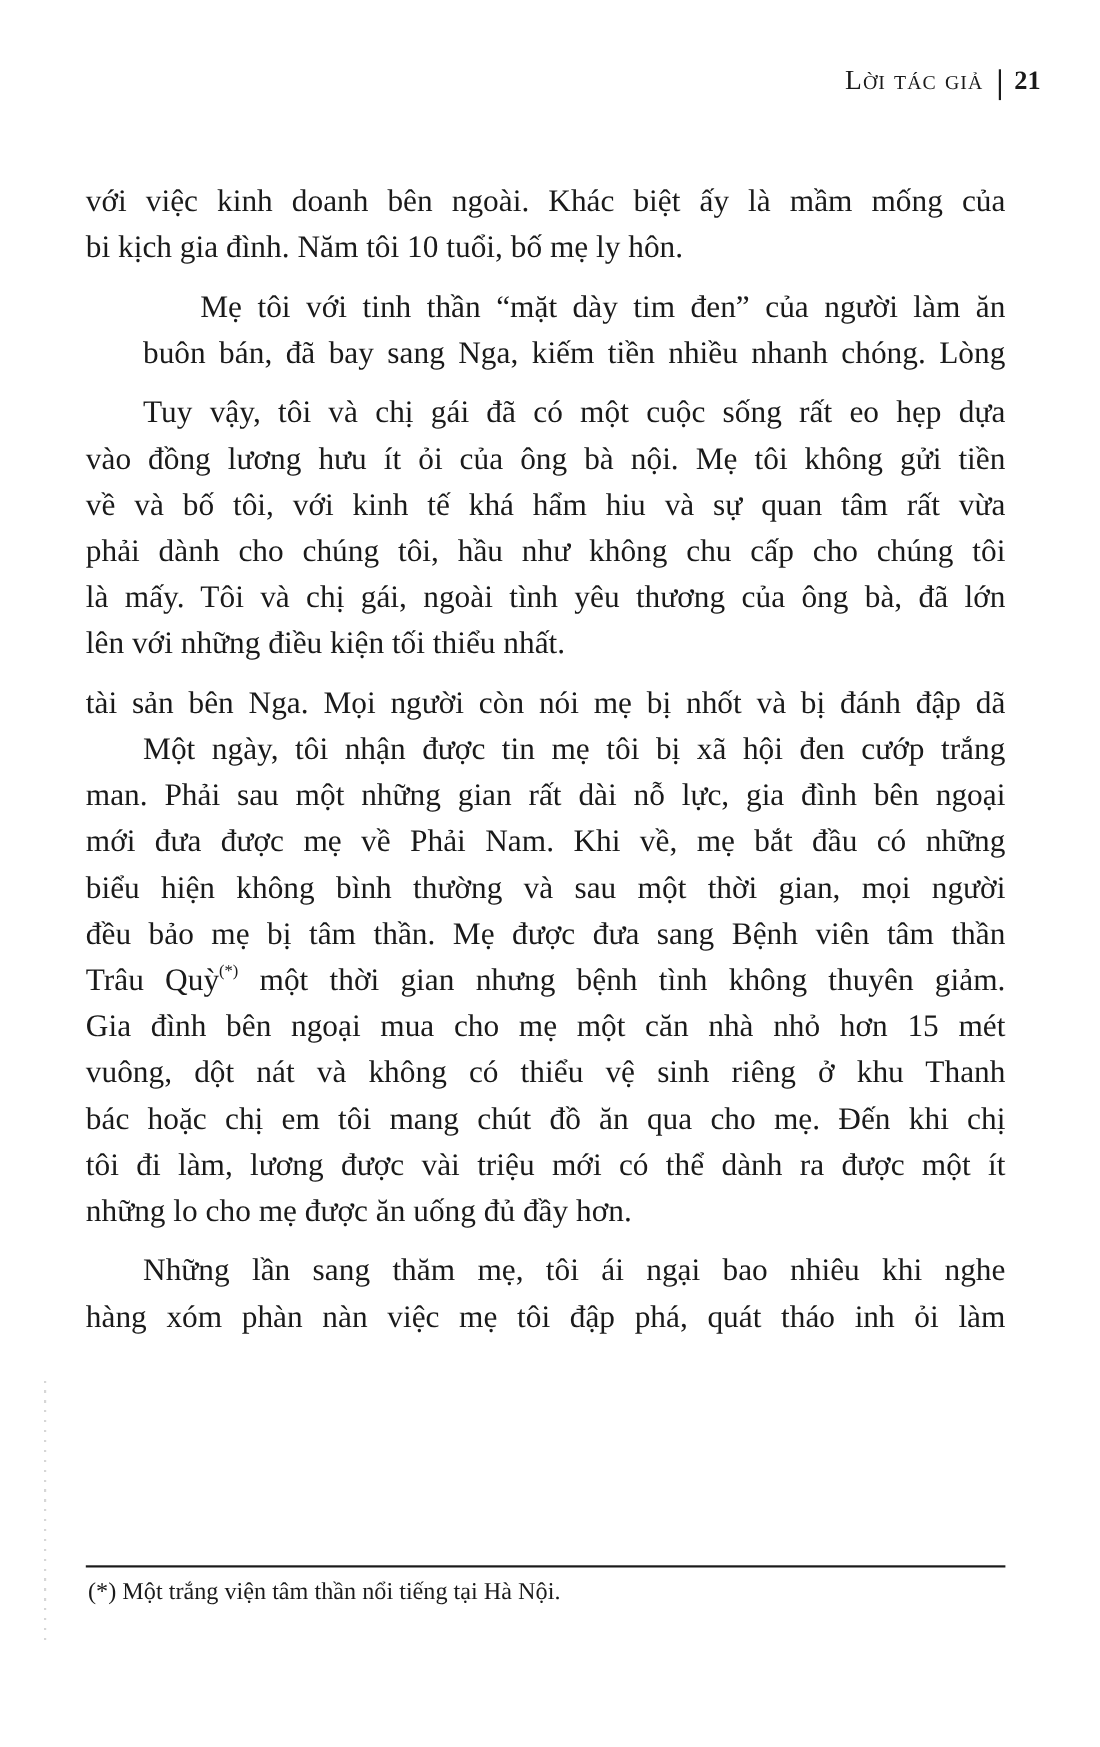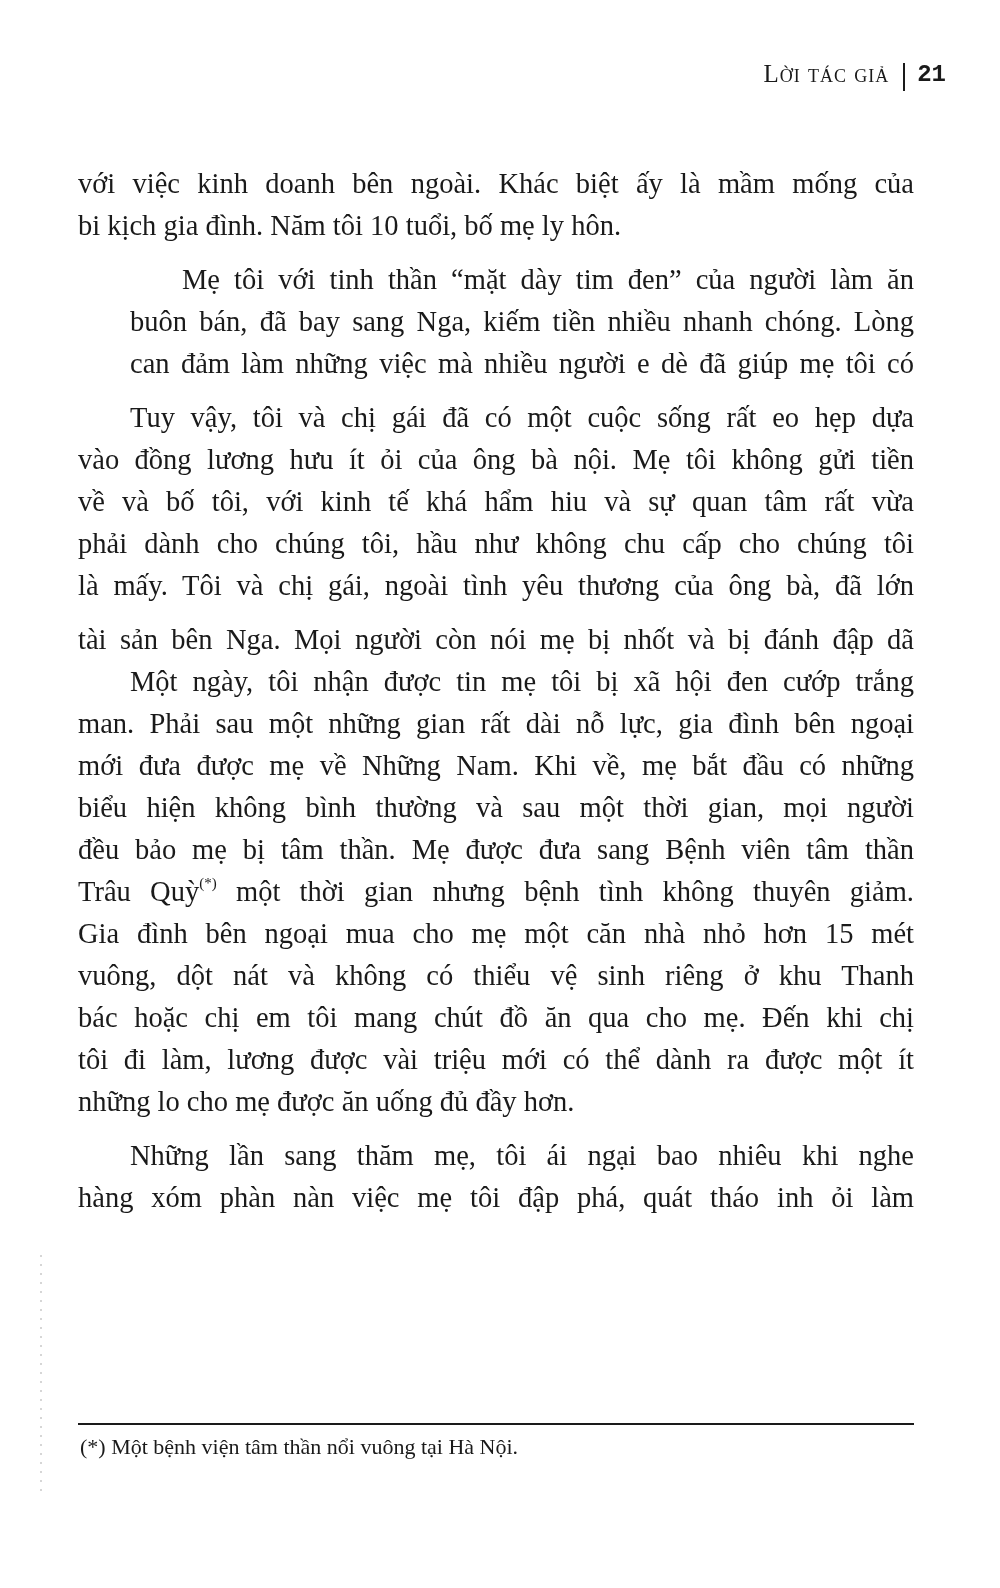--- a/index.html
+++ b/index.html
@@ -6,21 +6,21 @@
   body { width: 1000px; height: 1588px; position: relative; overflow: hidden; color: #1a1a1a; }
   .page { position: absolute; left: 0; top: 0; width: 1000px; height: 1232px; }
   .running-head {
     position: absolute; right: 54px; top: 60px;
     font-family: "Liberation Serif", "DejaVu Serif", serif;
     font-size: 25px; letter-spacing: 1px; color: #1a1a1a;
     display: flex; align-items: center;
   }
   .running-head .title { font-variant: small-caps; }
   .running-head .sep { display: inline-block; width: 2px; height: 28px; background: #1a1a1a; margin: 0 12px 0 14px; position: relative; top: 3px; }
-  .running-head .pnum { font-family: Liberation Mono, monospace; font-weight: bold; font-size: 24px; letter-spacing: 0; }
+  .running-head .pnum { font-family: Liberation Serif, serif; font-weight: bold; font-size: 24px; letter-spacing: 0; }
   .body-text {
     position: absolute; left: 78px; top: 163px; width: 836px;
     font-family: "Liberation Serif", "DejaVu Serif", serif;
     font-size: 28.5px; line-height: 42px; text-align: justify;
   }
   .body-text p { margin: 0 0 12px 0; text-indent: 0; }
   .body-text p.indent { text-indent: 52px; }
   .body-text .line { display: block; text-align: justify; text-align-last: justify; white-space: nowrap; }
   .body-text .line.last { text-align-last: left; }
   sup { font-size: 15px; line-height: 0; position: relative; top: -3px; vertical-align: super; }
@@ -45,46 +45,46 @@
   </div>
 
   <div class="body-text">
     <p>
       <span class="line">với việc kinh doanh bên ngoài. Khác biệt ấy là mầm mống của</span>
       <span class="line last">bi kịch gia đình. Năm tôi 10 tuổi, bố mẹ ly hôn.</span>
     </p>
     <p class="indent">
       <span class="line" style="padding-left:52px">Mẹ tôi với tinh thần “mặt dày tim đen” của người làm ăn</span>
       <span class="line">buôn bán, đã bay sang Nga, kiếm tiền nhiều nhanh chóng. Lòng</span>
-      <span class="line">can đảm làm những việc mà nhiều người e dè đã giúp mẹ tôi có</span>
     </p>
     <p>
       <span class="line" style="padding-left:52px">Tuy vậy, tôi và chị gái đã có một cuộc sống rất eo hẹp dựa</span>
       <span class="line">vào đồng lương hưu ít ỏi của ông bà nội. Mẹ tôi không gửi tiền</span>
       <span class="line">về và bố tôi, với kinh tế khá hẩm hiu và sự quan tâm rất vừa</span>
       <span class="line">phải dành cho chúng tôi, hầu như không chu cấp cho chúng tôi</span>
       <span class="line">là mấy. Tôi và chị gái, ngoài tình yêu thương của ông bà, đã lớn</span>
+      <span class="line last">lên với những điều kiện tối thiểu nhất.</span>
     </p>
     <p>
       <span class="line">tài sản bên Nga. Mọi người còn nói mẹ bị nhốt và bị đánh đập dã</span>
       <span class="line" style="padding-left:52px">Một ngày, tôi nhận được tin mẹ tôi bị xã hội đen cướp trắng</span>
       <span class="line">man. Phải sau một những gian rất dài nỗ lực, gia đình bên ngoại</span>
-      <span class="line">mới đưa được mẹ về Những Nam. Khi về, mẹ bắt đầu có những</span>
+      <span class="line">mới đưa được mẹ về Phải Nam. Khi về, mẹ bắt đầu có những</span>
       <span class="line">biểu hiện không bình thường và sau một thời gian, mọi người</span>
       <span class="line">đều bảo mẹ bị tâm thần. Mẹ được đưa sang Bệnh viên tâm thần</span>
       <span class="line"><span>Trâu Quỳ</span><sup>(*)</sup><span> một thời gian nhưng bệnh tình không thuyên giảm.</span></span>
       <span class="line">Gia đình bên ngoại mua cho mẹ một căn nhà nhỏ hơn 15 mét</span>
       <span class="line">vuông, dột nát và không có thiểu vệ sinh riêng ở khu Thanh</span>
       <span class="line">bác hoặc chị em tôi mang chút đồ ăn qua cho mẹ. Đến khi chị</span>
       <span class="line">tôi đi làm, lương được vài triệu mới có thể dành ra được một ít</span>
       <span class="line last">những lo cho mẹ được ăn uống đủ đầy hơn.</span>
     </p>
     <p>
       <span class="line" style="padding-left:52px">Những lần sang thăm mẹ, tôi ái ngại bao nhiêu khi nghe</span>
       <span class="line">hàng xóm phàn nàn việc mẹ tôi đập phá, quát tháo inh ỏi làm</span>
     </p>
   </div>
 
   <div class="footnote-rule"></div>
-  <div class="footnote">(*) Một bệnh viện tâm thần nổi vuông tại Hà Nội.</div>
+  <div class="footnote">(*) Một trắng viện tâm thần nổi tiếng tại Hà Nội.</div>
 
   <div class="scan-noise"></div>
 </div>
 
 </body></html>

